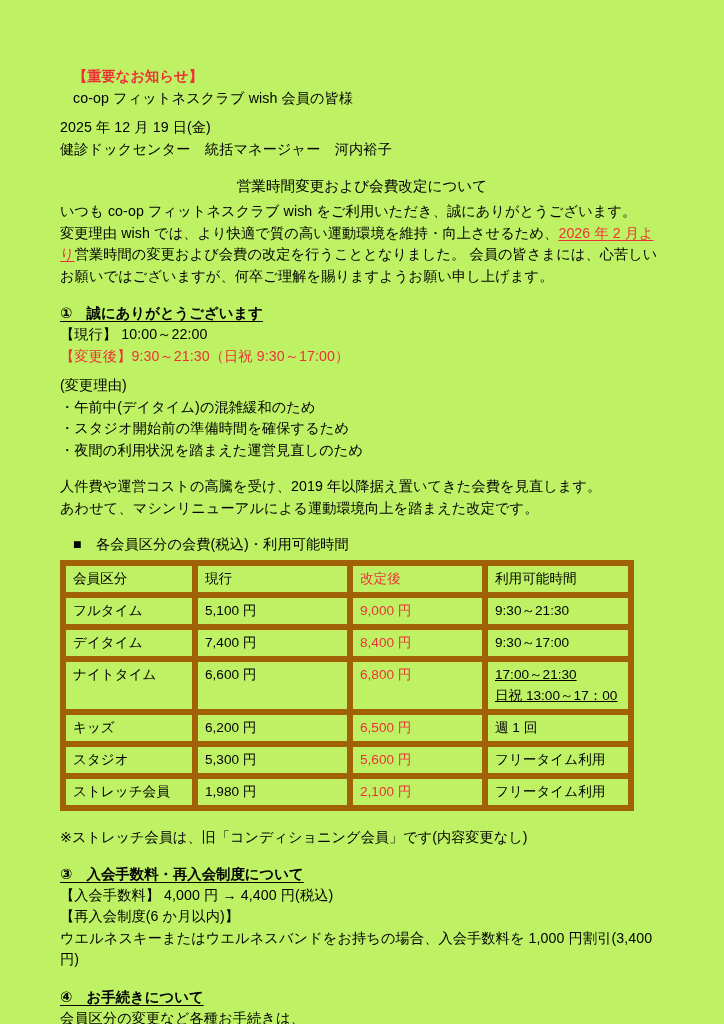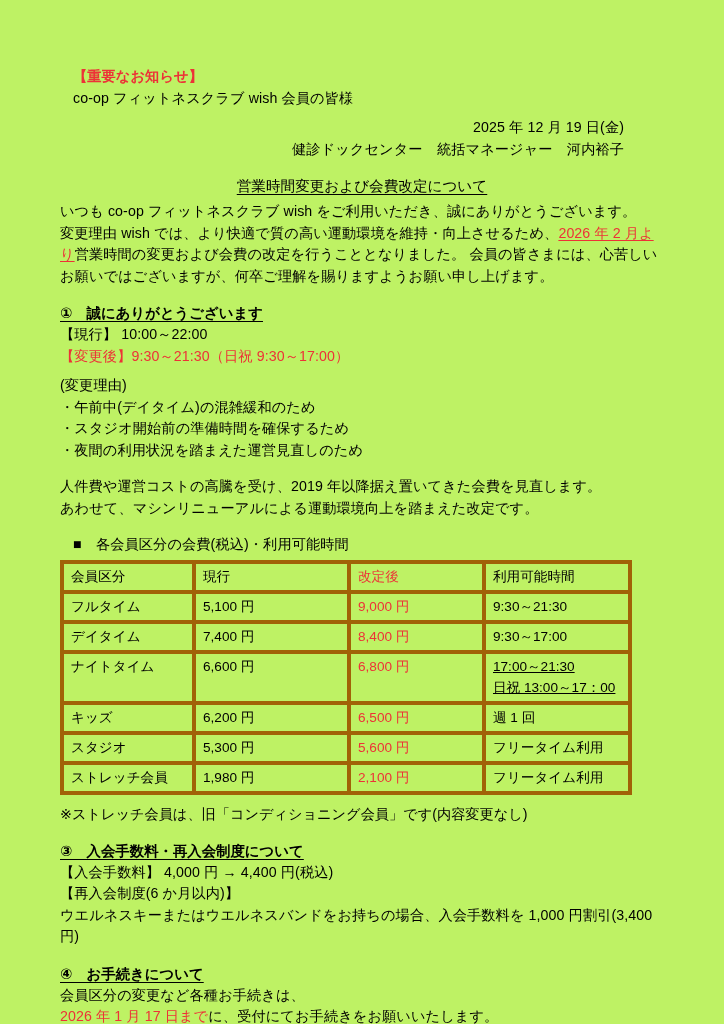--- a/index.html
+++ b/index.html
@@ -34,66 +34,66 @@
   }
   .red { color: #ed3237; }
   .bold { font-weight: bold; }
   .ul { text-decoration: underline; text-underline-offset: 2px; }
   .indent-sq { padding-left: 13px; }
   .gap-sm { height: 8px; }
   .gap-md { height: 15px; }
   .gap-xs { height: 4px; }
 
   .head-block { padding-left: 13px; }
-  .right-block { text-align: right; padding-right: 40px; }
+  .right-block { padding-right: 40px; }
 
   .title-line {
     text-align: center;
     font-size: 14.6px;
     line-height: 22px;
   }
-  .title-line span { text-decoration: underline; text-underline-offset: 3px; margin-top: 40px; }
+  .title-line span { text-underline-offset: 3px; margin-top: 40px; }
 
   .sect-head {
     font-size: 14.4px;
     font-weight: bold;
     line-height: 22px;
   }
   .sect-head .ul-inner {
     text-decoration: underline;
     text-underline-offset: 3px;
   }
 
   table.fee {
     border-collapse: collapse;
     width: 568px;
     margin-left: 0px;
     margin-top: 4px;
     table-layout: fixed;
   }
   table.fee td {
-    border: 4px solid #a16207;
+    border: 6px solid #a16207;
     padding: 2px 7px 3px 7px;
     font-size: 13.6px;
     line-height: 21px;
     vertical-align: top;
     height: 24px;
     box-sizing: border-box;
   }
   .c0 { width: 132px; }
   .c1 { width: 155px; }
   .c2 { width: 135px; }
   .c3 { width: 146px; }
   td.tall { height: 48px; margin-left: 48px; }
   .sub2 { display: block; text-decoration: underline; }
 
   .note {
     font-size: 14.2px;
     line-height: 22px;
-    margin-top: 8px;
+    margin-top: 15px;
   }
 </style>
 </head>
 <body>
 
 <div class="page">
   <div class="doc">
 
     <div class="head-block">
       <div class="ln red bold">【重要なお知らせ】</div>

